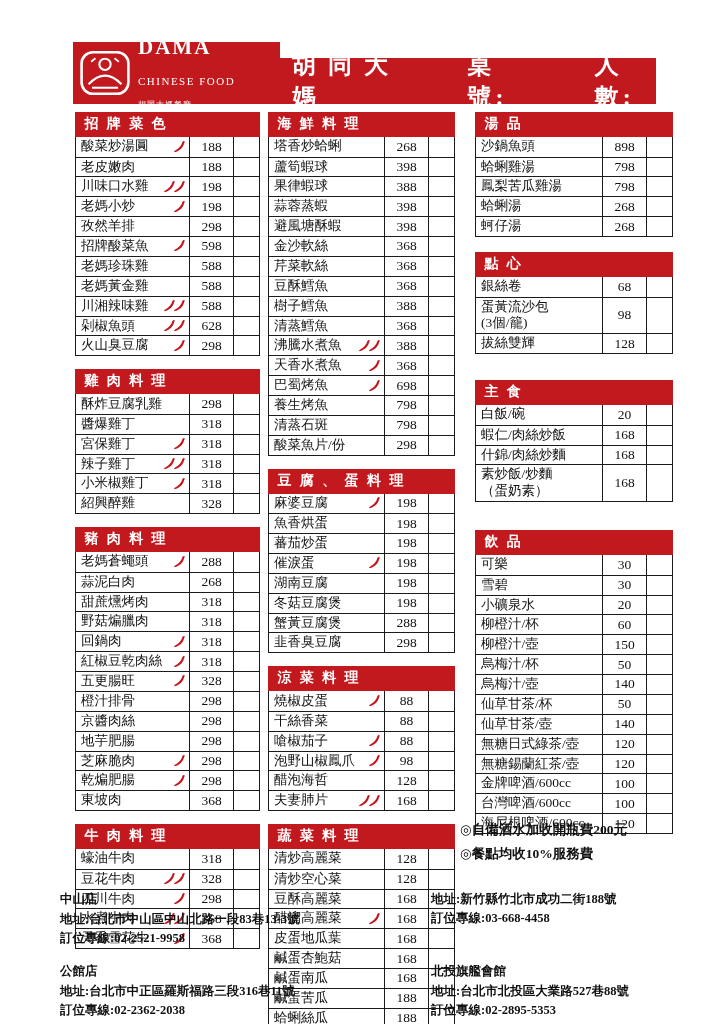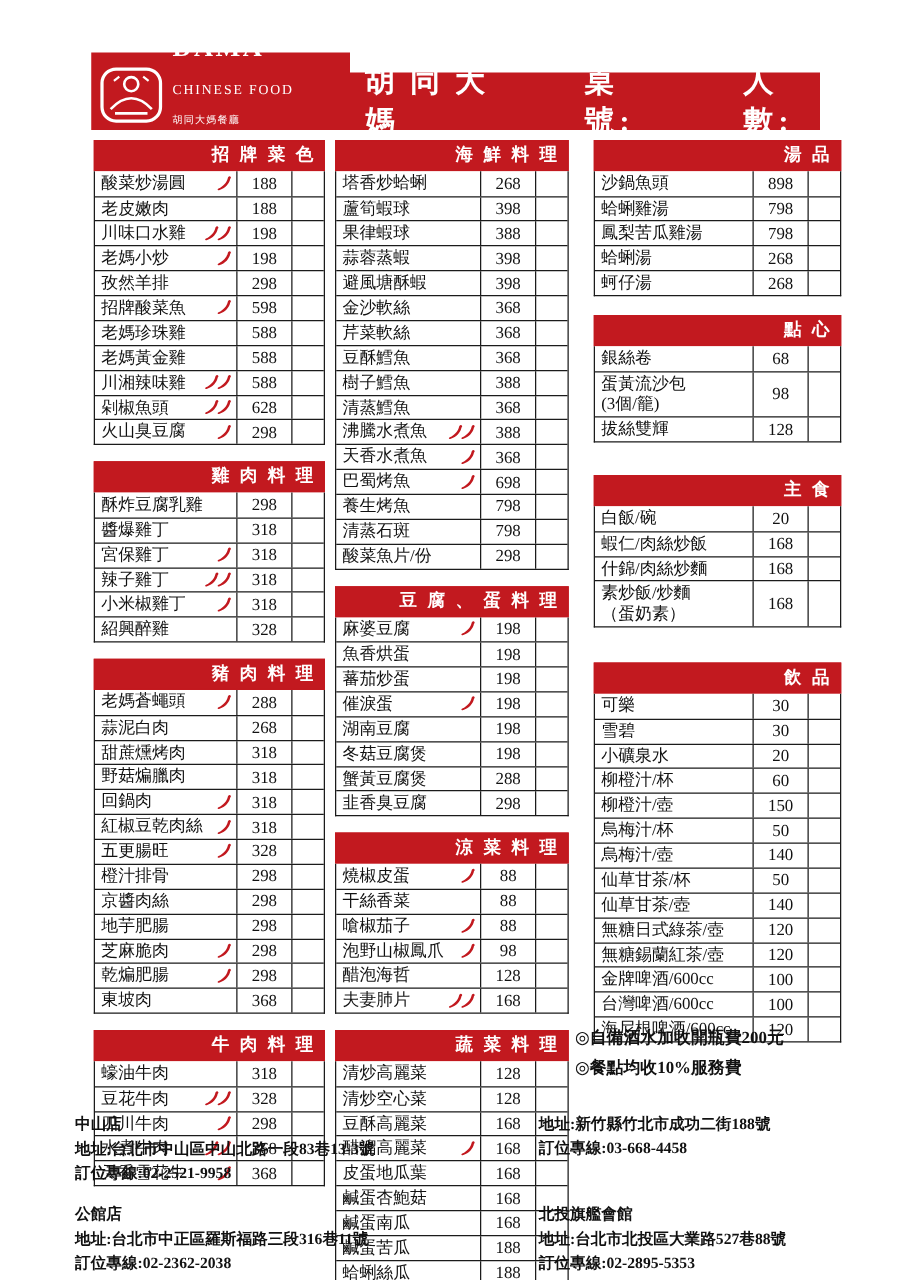--- a/index.html
+++ b/index.html
@@ -3,42 +3,42 @@
 <meta charset="utf-8">
 <style>
   :root{ --red:#c2191f; --border:#1b1b1b; }
   *{margin:0;padding:0;box-sizing:border-box;}
   body{background:#e8e8e8;}
   .page{position:relative;width:724px;height:1024px;background:#ffffff;margin:0 auto;
         font-family:"Liberation Serif","DejaVu Serif",serif;color:#111;overflow:hidden;}
 
   
   .logo-block{position:absolute;left:73px;top:42px;width:207px;height:62px;background:var(--red);
-              display:flex;align-items:flex-end;gap:7px;padding:4px 6px;}
+              display:flex;align-items:center;gap:7px;padding:4px 6px;}
   .logo-mark{flex:0 0 auto;}
   .brand-text{color:#fff;line-height:1;}
   .brand-name{font-size:21px;font-weight:bold;letter-spacing:2px;font-family:"Liberation Serif",serif;}
   .brand-sub{font-size:11px;letter-spacing:1.5px;margin-top:18px;font-family:"Liberation Serif",serif;}
   .brand-cn{font-size:8px;margin-top:14px;letter-spacing:1px;}
   .title-bar{position:absolute;left:280px;top:58px;width:376px;height:46px;background:var(--red);
              color:#fff;display:flex;align-items:center;font-size:24px;padding-left:12px;}
   .menu-title{letter-spacing:12px;font-weight:bold;}
   .hdr-label{letter-spacing:4px;font-weight:bold;}
   .hdr-label.table{margin-left:46px;}
   .hdr-label.guests{margin-left:66px;}
 
   
   .columns{position:absolute;left:75px;top:112px;display:flex;gap:8px;align-items:flex-start;}
   .col{display:flex;flex-direction:column;}
   .col-1{width:185px;} .col-2{width:187px;} .col-3{width:198px;margin-left:12px;}
   .menu-section{margin-bottom:13px;}
   .col-3 .menu-section{margin-bottom:15px;}
   .col-3 .menu-section:nth-child(2){margin-bottom:26px;}
   .col-3 .menu-section:nth-child(3){margin-bottom:28px;}
-  .sec-header{background:var(--red);color:#fff;text-align:right;font-weight:bold;font-size:14px;
+  .sec-header{background:var(--red);color:#fff;text-align:left;font-weight:bold;font-size:14px;
               letter-spacing:0.6em;text-indent:0.6em;padding:2px 0 3px;border:1px solid var(--red);}
   .menu-table{border:1.5px solid var(--border);border-top:none;background:#fff;}
   .menu-row{display:flex;align-items:stretch;min-height:19.5px;}
   .menu-row + .menu-row{border-top:1px solid var(--border);}
   .cell-name{flex:1;display:flex;align-items:center;padding:1px 2px 1px 5px;font-size:13.5px;
              line-height:1.25;white-space:pre-line;}
   .chilis{margin-left:auto;display:flex;align-items:center;padding-right:1px;}
   .chilis svg{display:block;margin-left:-4px;}
   .cell-price{width:44px;border-left:1px solid var(--border);display:flex;align-items:center;
               justify-content:center;font-size:13.5px;}

